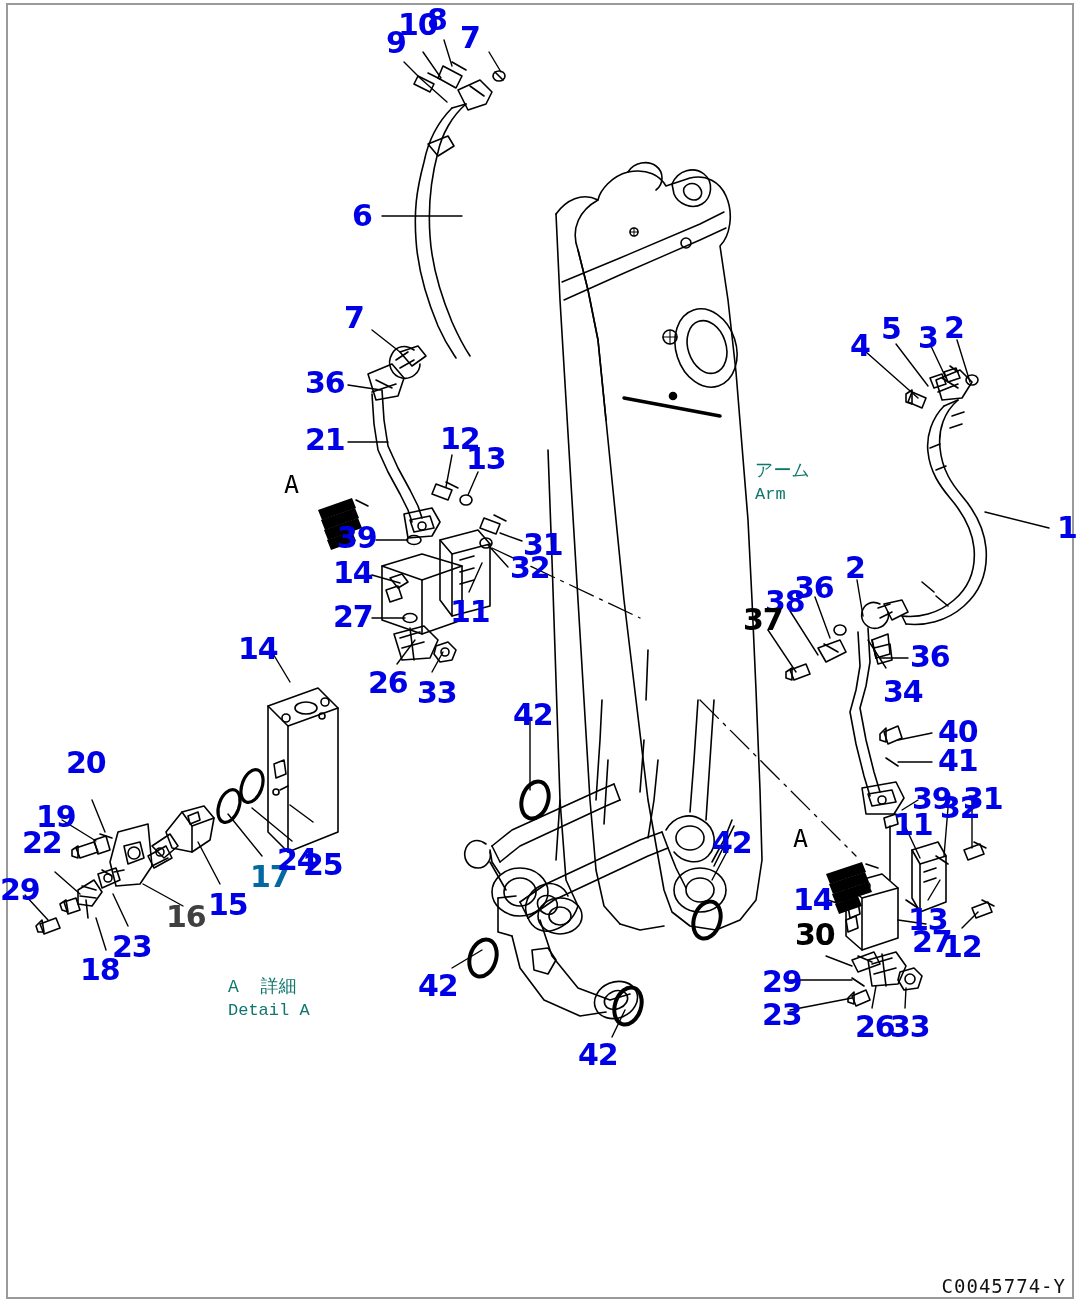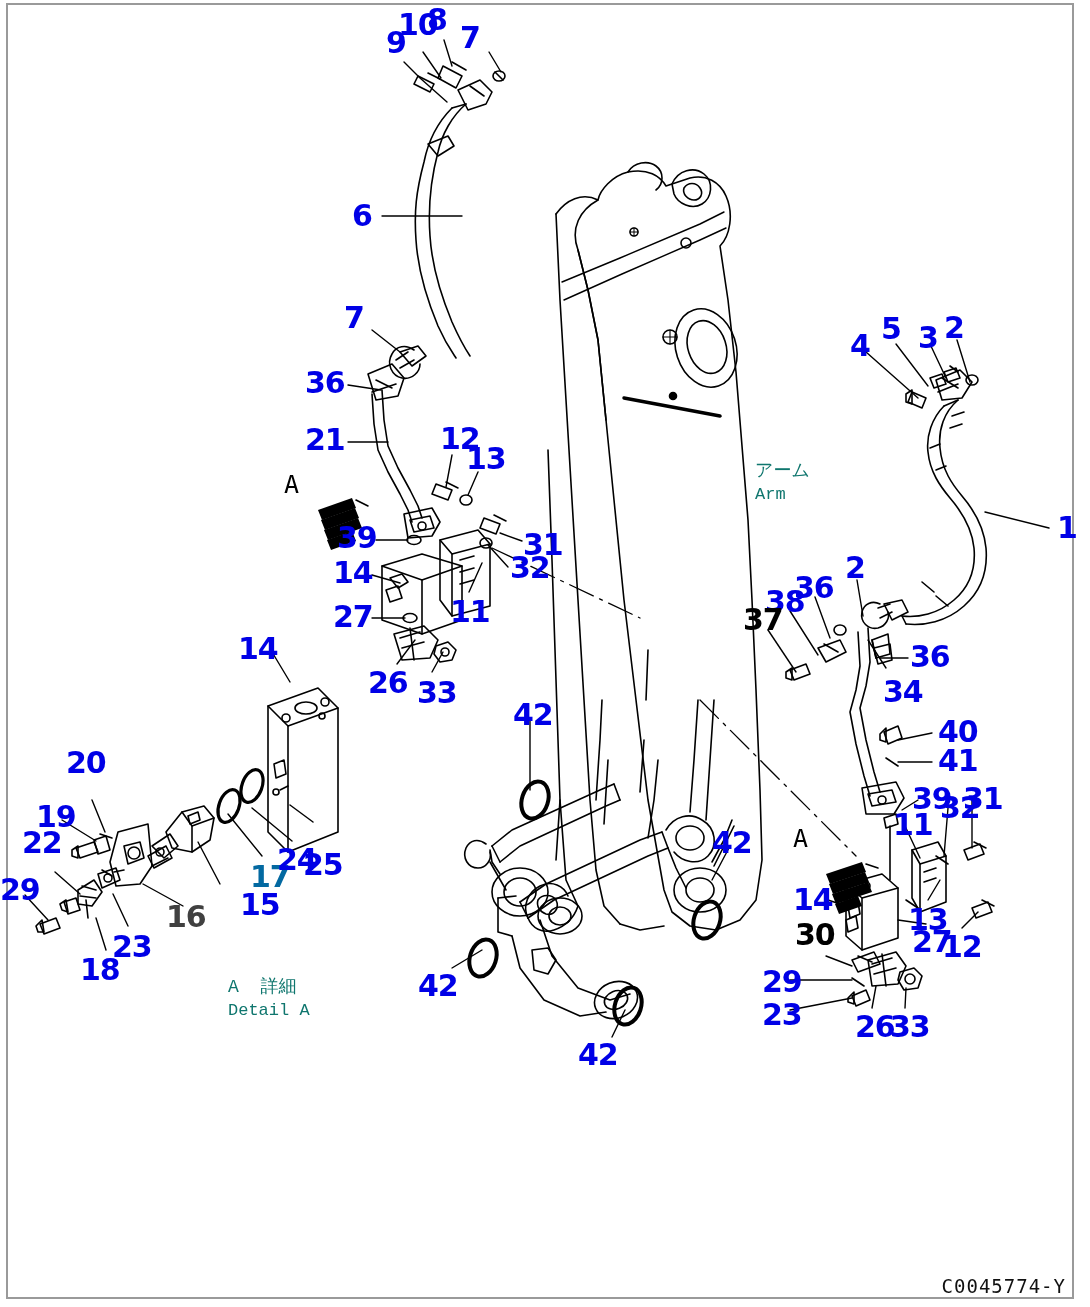--- a/index.html
+++ b/index.html
@@ -510,21 +510,21 @@
       <div class="lbl" style="left: 368px; top: 668px; color: rgb(0, 0, 230);">26</div>
       <div class="lbl" style="left: 417px; top: 678px; color: rgb(0, 0, 230);">33</div>
       <div class="lbl" style="left: 238px; top: 634px; color: rgb(0, 0, 230);">14</div>
       <div class="lbl" style="left: 36px; top: 802px; color: rgb(0, 0, 230);">19</div>
       <div class="lbl" style="left: 66px; top: 748px; color: rgb(0, 0, 230);">20</div>
       <div class="lbl" style="left: 22px; top: 828px; color: rgb(0, 0, 230);">22</div>
       <div class="lbl" style="left: 0px; top: 875px; color: rgb(0, 0, 230);">29</div>
       <div class="lbl" style="left: 80px; top: 955px; color: rgb(0, 0, 230);">18</div>
       <div class="lbl" style="left: 112px; top: 932px; color: rgb(0, 0, 230); text-align: right;">23</div>
       <div class="lbl" style="left: 166px; top: 902px; color: #404040;">16</div>
-      <div class="lbl" style="left: 208px; top: 890px; color: rgb(0, 0, 230); margin-left: 32px;">15</div>
+      <div class="lbl" style="left: 208px; top: 890px; color: rgb(0, 0, 230);">15</div>
       <div class="lbl" style="left: 250px; top: 862px; color: #0369a1;">17</div>
       <div class="lbl" style="left: 277px; top: 845px; color: rgb(0, 0, 230);">24</div>
       <div class="lbl" style="left: 303px; top: 850px; color: rgb(0, 0, 230);">25</div>
       <div class="lbl" style="left: 850px; top: 331px; color: rgb(0, 0, 230);">4</div>
       <div class="lbl" style="left: 881px; top: 314px; color: rgb(0, 0, 230);">5</div>
       <div class="lbl" style="left: 918px; top: 323px; color: rgb(0, 0, 230);">3</div>
       <div class="lbl" style="left: 944px; top: 313px; color: rgb(0, 0, 230);">2</div>
       <div class="lbl" style="left: 1057px; top: 513px; color: rgb(0, 0, 230);">1</div>
       <div class="lbl" style="left: 845px; top: 553px; color: rgb(0, 0, 230);">2</div>
       <div class="lbl" style="left: 794px; top: 573px; color: rgb(0, 0, 230);">36</div>

